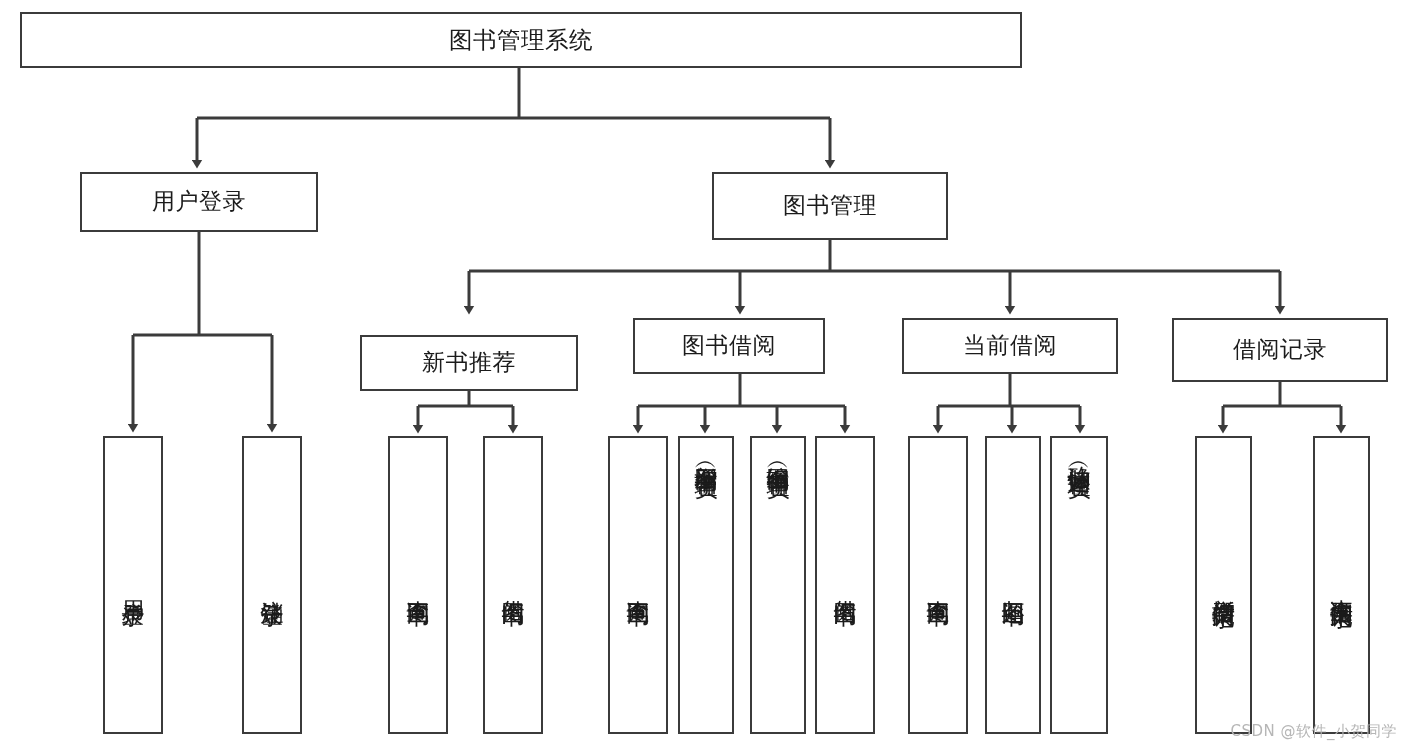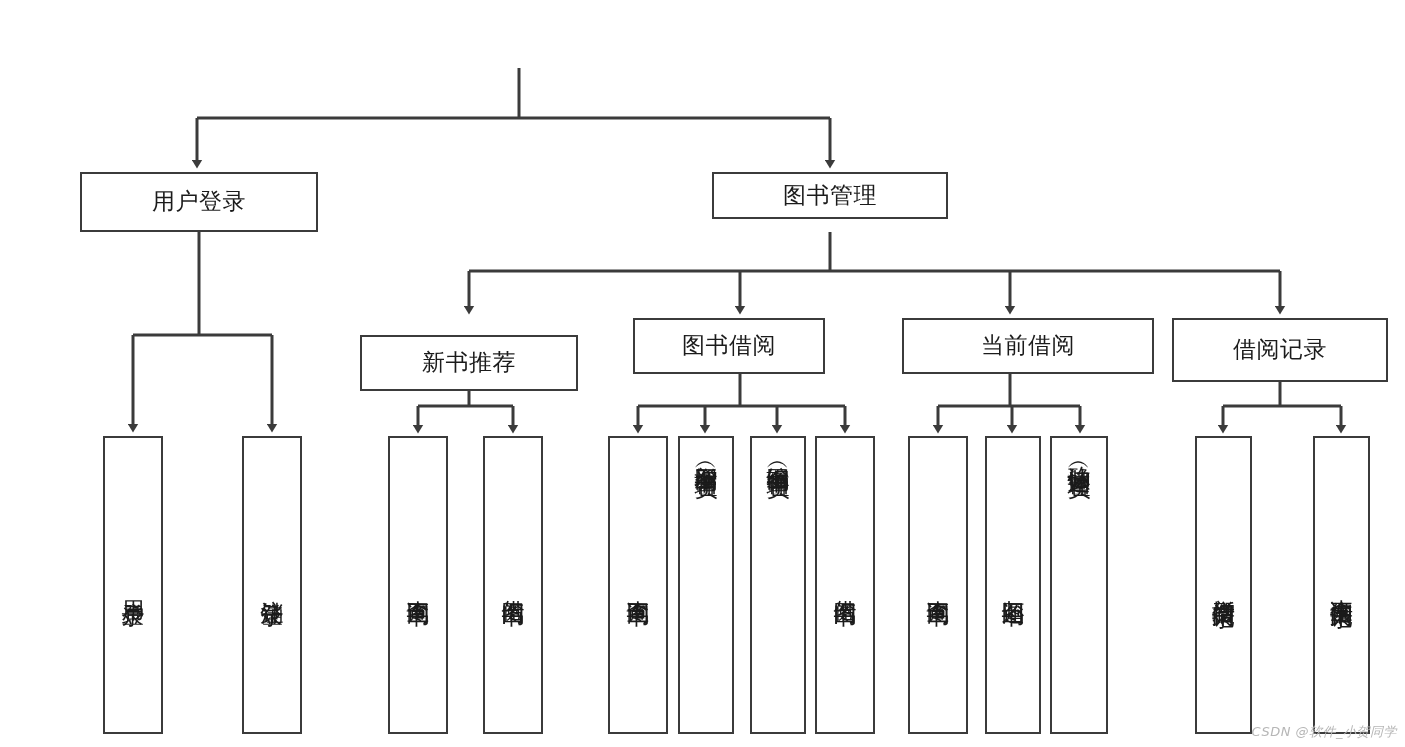--- a/index.html
+++ b/index.html
@@ -64,25 +64,24 @@
     max-height: 278px;
   }
   .node.vert.centered {
     align-items: center;
     padding-top: 0;
   }
   #watermark {
     position: absolute;
     right: 8px;
     bottom: 6px;
-    font-size: 13px;
+    font-size: 15px;
     color: #b6b6b6;
     letter-spacing: 0.5px;
     white-space: nowrap;
-    font-style: italic;
   }
 </style>
 </head>
 <body>
 
 <div id="diagram-root">
 
   <svg id="edge-layer" viewBox="0 0 1405 747" width="1405" height="747" xmlns="http://www.w3.org/2000/svg">
     <defs>
       <marker id="arrow" markerWidth="9" markerHeight="11" refX="1.5" refY="5.5" orient="auto" markerUnits="userSpaceOnUse">
@@ -126,35 +125,38 @@
       <path d="M1012,406 L1012,426" marker-end="url(#arrow)"></path>
       <path d="M1080,406 L1080,426" marker-end="url(#arrow)"></path>
 
       <path d="M1280,374 L1280,406"></path>
       <path d="M1223,406 L1341,406"></path>
       <path d="M1223,406 L1223,426" marker-end="url(#arrow)"></path>
       <path d="M1341,406 L1341,426" marker-end="url(#arrow)"></path>
     </g>
   </svg>
 
+  <div class="node horiz root" style="left:20px; top:12px; width:1002px; height:56px;">
+    <span class="label">图书管理系统</span>
+  </div>
 
   <div class="node horiz" style="left:80px; top:172px; width:238px; height:60px;">
     <span class="label">用户登录</span>
   </div>
-  <div class="node horiz" style="left:712px; top:172px; width:236px; height:47px;">
+  <div class="node horiz" style="left:712px; top:172px; width:236px; height:68px;">
     <span class="label">图书管理</span>
   </div>
 
   <div class="node horiz" style="left:360px; top:335px; width:218px; height:56px;">
     <span class="label">新书推荐</span>
   </div>
   <div class="node horiz" style="left:633px; top:318px; width:192px; height:56px;">
     <span class="label">图书借阅</span>
   </div>
-  <div class="node horiz" style="left:902px; top:318px; width:252px; height:56px;">
+  <div class="node horiz" style="left:902px; top:318px; width:216px; height:56px;">
     <span class="label">当前借阅</span>
   </div>
   <div class="node horiz" style="left:1172px; top:318px; width:216px; height:64px;">
     <span class="label">借阅记录</span>
   </div>
 
   <div class="node vert centered" style="left:103px; top:436px; width:60px; height:298px;">
     <span class="label">用户登录</span>
   </div>
   <div class="node vert centered" style="left:242px; top:436px; width:60px; height:298px;">

